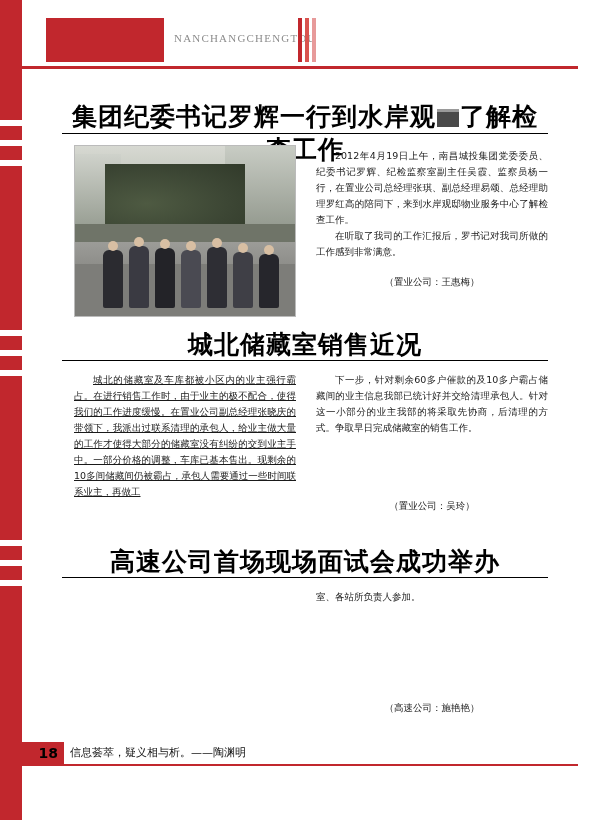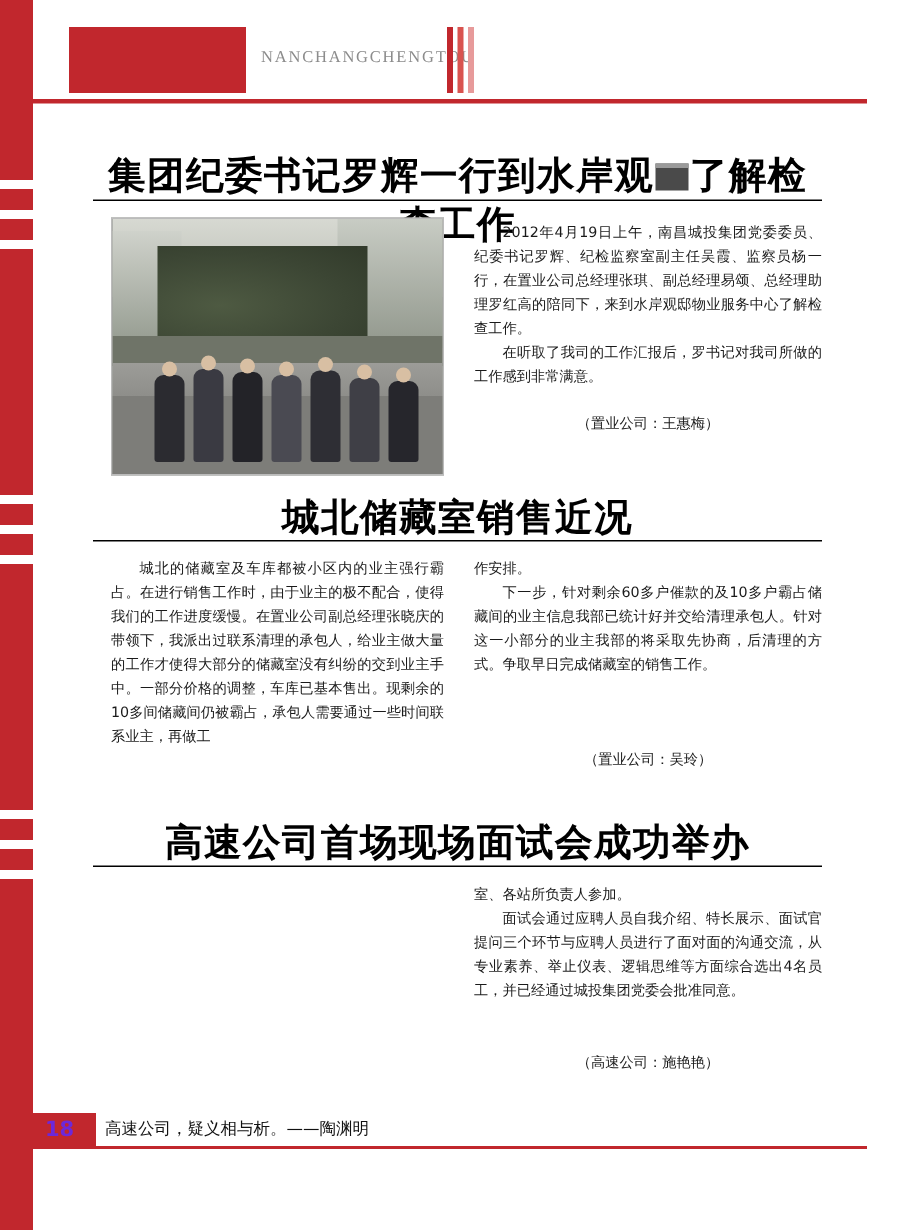--- a/index.html
+++ b/index.html
@@ -215,25 +215,25 @@
     width: 556px;
     height: 22px;
     background: #c1272d;
   }
   .footer-num {
     position: absolute;
     left: 30px;
     top: 744px;
     width: 28px;
     height: 18px;
-    color: #6d28d9;
+    color: #000000;
     font-size: 14px;
     font-weight: bold;
     line-height: 18px;
-    text-align: left;
+    text-align: right;
   }
   .footer-white {
     position: absolute;
     left: 64px;
     top: 742px;
     width: 514px;
     height: 22px;
     background: #ffffff;
   }
   .footer-text {
@@ -301,37 +301,35 @@
 
 <div class="body-col" style="left:316px; top:148px; width:232px;">
   <p>2012年4月19日上午，南昌城投集团党委委员、纪委书记罗辉、纪检监察室副主任吴霞、监察员杨঍一行，在置业公司总经理张琪、副总经理易颂、总经理助理罗红高的陪同下，来到水岸观邸物业服务中心了解检查工作。</p>
   <p>在听取了我司的工作汇报后，罗书记对我司所做的工作感到非常满意。</p>
 </div>
 <div class="signature" style="left:316px; top:276px; width:232px;">（置业公司：王惠梅）</div>
 
 <div class="headline" style="left:60px; top:328px; width:490px;">城北储藏室销售近况</div>
 <div class="rule-thin" style="left:62px; top:360px; width:486px;"></div>
 
-<div class="body-col" style="left:74px; top:372px; width:222px;">
+<div class="body-col" style="left:74px; top:372px; width:222px;text-decoration:underline;">
   <p>城北的储藏室及车库都被小区内的业主强行霸占。在进行销售工作时，由于业主的极不配合，使得我们的工作进度缓慢。在置业公司副总经理张晓庆的带领下，我派出过联系清理的承包人，给业主做大量的工作才使得大部分的储藏室没有纠纷的交到业主手中。一部分价格的调整，车库已基本售出。现剩余的10多间储藏间仍被霸占，承包人需要通过一些时间联系业主，再做工</p>
 </div>
 <div class="body-col" style="left:316px; top:372px; width:232px;">
-  <p style="text-indent:0">作安排。</p>
   <p>下一步，针对剩余60多户催款的及10多户霸占储藏间的业主信息我部已统计好并交给清理承包人。针对这一小部分的业主我部的将采取先协商，后清理的方式。争取早日完成储藏室的销售工作。</p>
 </div>
 <div class="signature" style="left:316px; top:500px; width:232px;">（置业公司：吴玲）</div>
 
 <div class="headline" style="left:60px; top:545px; width:490px;">高速公司首场现场面试会成功举办</div>
 <div class="rule-thin" style="left:62px; top:577px; width:486px;"></div>
 
 <div class="body-col" style="left:74px; top:589px; width:222px;">
 </div>
 <div class="body-col" style="left:316px; top:589px; width:232px;">
   <p style="text-indent:0">室、各站所负责人参加。</p>
-  <p>面试会通过应聘人员自我介绍、特长展示、面试官提问三个环节与应聘人员进行了面对面的沟通交流，从专业素养、举止仪表、逻辑思维等方面综合选出4名员工，并已经通过城投集团党委会批准同意。</p>
 </div>
 <div class="signature" style="left:316px; top:702px; width:232px;">（高速公司：施艳艳）</div>
 
 <div class="footer-bar"></div>
 <div class="footer-white"></div>
 <div class="footer-num">18</div>
-<div class="footer-text">高速公司，疑义相与析。——陶渊明</div>
+<div class="footer-text">信息荟萃，疑义相与析。——陶渊明</div>
 <div class="footer-rule"></div>
 
 </body></html>

